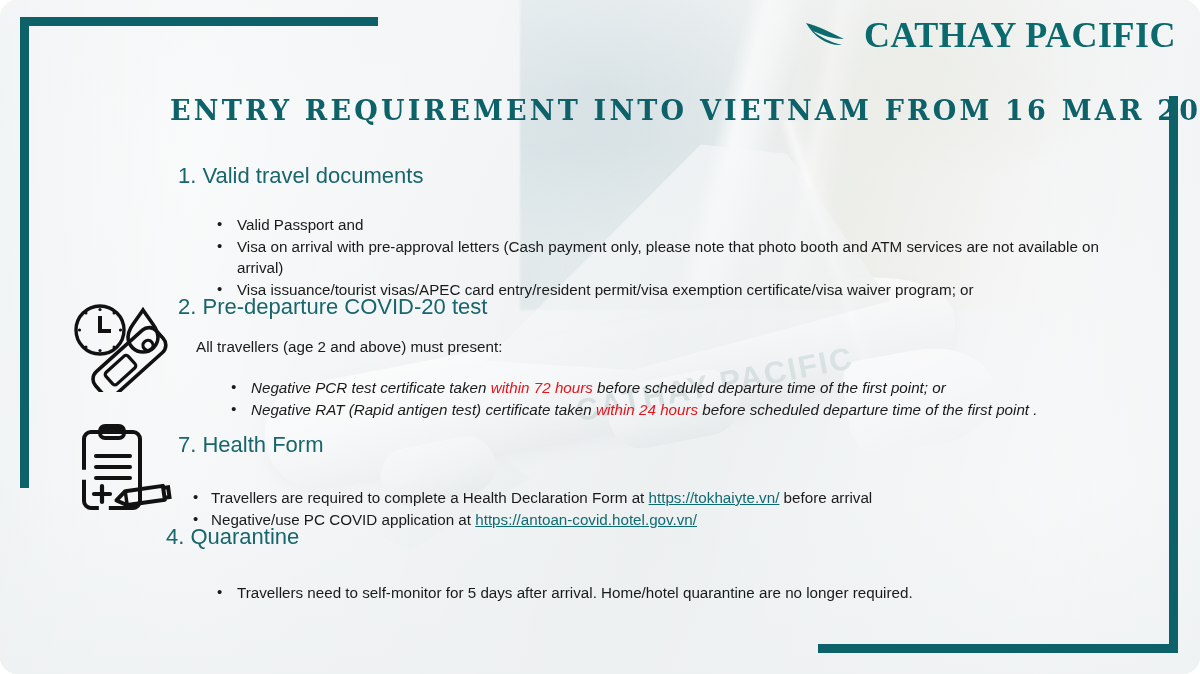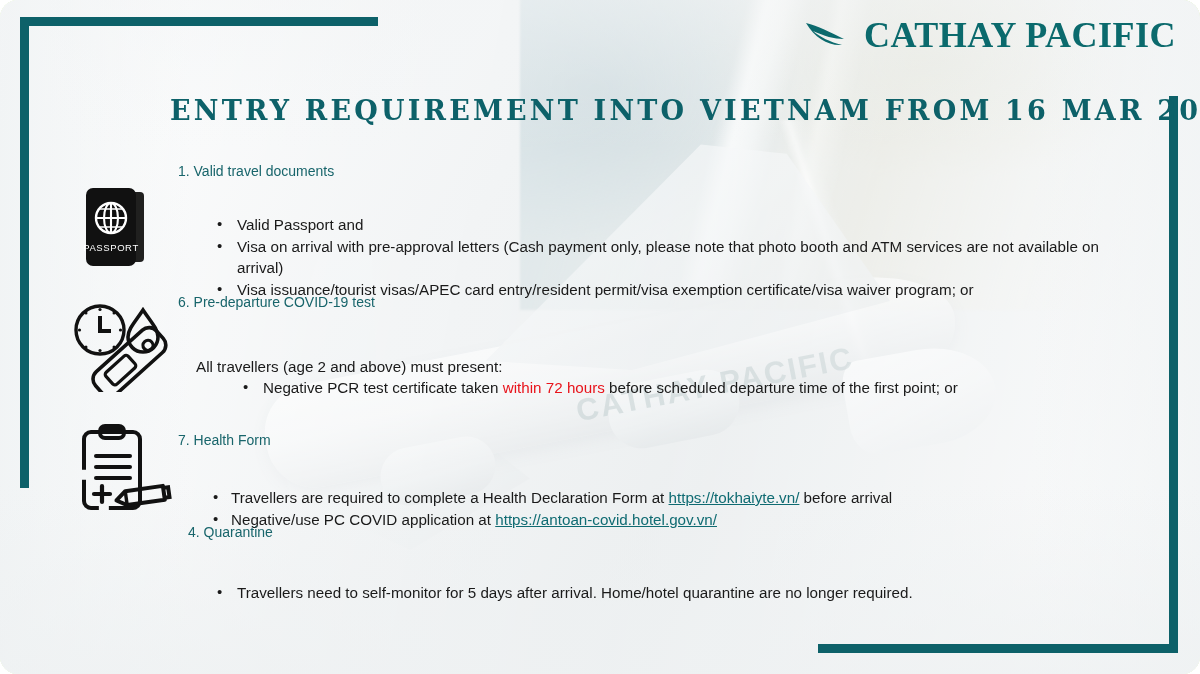--- a/index.html
+++ b/index.html
@@ -179,21 +179,21 @@
     font-size: 27px;
     letter-spacing: 3.2px;
     color: #0d6169;
     white-space: nowrap;
   }
 
   
   .sec-head {
     position: absolute;
     color: #18656b;
-    font-size: 14px;
+    font-size: 22px;
     white-space: nowrap;
   }
   .body-text {
     position: absolute;
     color: #1a1a1a;
     font-size: 15.2px;
     line-height: 21px;
   }
   .intro { position: absolute; color:#1a1a1a; font-size:15.2px; }
   ul.bl {
@@ -256,33 +256,20 @@
 
   <div class="logo">
     <svg class="logo-wing" viewBox="0 0 48 40">
       <path d="M2 8 C14 11, 26 17, 40 24 C30 24, 20 21, 9 16 C16 22, 26 27, 38 30 C24 31, 11 23, 2 8 Z" fill="#0b6a6d"></path>
     </svg>
     <span class="logo-text">CATHAY PACIFIC</span>
   </div>
 
   <div class="title">ENTRY REQUIREMENT INTO VIETNAM FROM 16 MAR 2022</div>
 
-  <div class="icon" style="left:82px; top:186px;">
-    <svg width="74" height="84" viewBox="0 0 74 84">
-      <rect x="42" y="6" width="20" height="70" rx="4" fill="#20201f"></rect>
-      <rect x="4" y="2" width="50" height="78" rx="7" fill="#111111"></rect>
-      <circle cx="29" cy="32" r="15" fill="none" stroke="#ffffff" stroke-width="2.4"></circle>
-      <ellipse cx="29" cy="32" rx="7" ry="15" fill="none" stroke="#ffffff" stroke-width="2.1"></ellipse>
-      <line x1="14" y1="32" x2="44" y2="32" stroke="#ffffff" stroke-width="2.1"></line>
-      <line x1="29" y1="17" x2="29" y2="47" stroke="#ffffff" stroke-width="2.1"></line>
-      <line x1="17" y1="23" x2="41" y2="23" stroke="#ffffff" stroke-width="1.7"></line>
-      <line x1="17" y1="41" x2="41" y2="41" stroke="#ffffff" stroke-width="1.7"></line>
-      <text x="29" y="65" font-family="Liberation Sans, sans-serif" font-size="9.5" fill="#ffffff" text-anchor="middle" letter-spacing="0.6">PASSPORT</text>
-    </svg>
-  </div>
   <div class="sec-head" style="left:178px; top:163px;">1. Valid travel documents</div>
   <div class="body-text" style="left:178px; top:197px; width:960px;">
     <ul class="bl">
       <li>Valid Passport and</li>
       <li>Visa on arrival with pre-approval letters (Cash payment only, please note that photo booth and ATM services are not available on arrival)</li>
       <li>Visa issuance/tourist visas/APEC card entry/resident permit/visa exemption certificate/visa waiver program; or</li>
     </ul>
   </div>
 
   <div class="icon" style="left:70px; top:300px;">
@@ -302,25 +289,26 @@
           <circle cx="16" cy="13" r="1.5"></circle>
       </g>
       <path d="M73 10 C81 22, 88 29, 88 37 A15 15 0 0 1 58 37 C58 29, 65 22, 73 10 Z" fill="none" stroke="#111111" stroke-width="3.6"></path>
       <g transform="rotate(-42 58 62)">
         <rect x="18" y="48" width="82" height="30" rx="10" fill="none" stroke="#111111" stroke-width="3.6"></rect>
         <circle cx="84" cy="63" r="5" fill="none" stroke="#111111" stroke-width="3.2"></circle>
         <rect x="32" y="55" width="30" height="16" rx="3" fill="none" stroke="#111111" stroke-width="3.2"></rect>
       </g>
     </svg>
   </div>
-  <div class="sec-head" style="left:178px; top:294px;">6. Pre-departure COVID-19 test</div>
-  <div class="intro" style="left:196px; top:358px;">All travellers (age 2 and above) must present:</div>
-  <div class="body-text" style="left:204px; top:360px; width:960px;">
+  <div class="sec-head" style="left:178px; top:294px;">2. Pre-departure COVID-20 test</div>
+  <div class="intro" style="left:196px; top:338px;">All travellers (age 2 and above) must present:</div>
+  <div class="body-text" style="left:192px; top:360px; width:960px;font-style:italic;">
     <ul class="bl">
       <li><span>Negative PCR test certificate taken </span><span class="red">within 72 hours</span><span> before scheduled departure time of the first point; or</span></li>
+      <li><span>Negative RAT (Rapid antigen test) certificate taken </span><span class="red">within 24 hours</span><span> before scheduled departure time of the first point .</span></li>
     </ul>
   </div>
 
   <div class="icon" style="left:76px; top:424px;">
     <svg width="96" height="92" viewBox="0 0 96 92">
       <rect x="8" y="8" width="56" height="76" rx="7" fill="none" stroke="#111111" stroke-width="4" stroke-dasharray="150 10 40 10"></rect>
       <path d="M26 10 L26 4 L46 4 L46 10" fill="none" stroke="#111111" stroke-width="4"></path>
       <rect x="24" y="2" width="24" height="12" rx="5" fill="none" stroke="#111111" stroke-width="4"></rect>
       <g stroke="#111111" stroke-width="4" stroke-linecap="round">
         <line x1="20" y1="32" x2="54" y2="32"></line>
@@ -332,27 +320,27 @@
         <line x1="26" y1="62" x2="26" y2="78"></line>
       </g>
       <g transform="rotate(-8 58 72)">
         <path d="M40 74 L50 66 L88 66 L88 80 L50 80 Z" fill="none" stroke="#111111" stroke-width="4" stroke-linejoin="round"></path>
         <line x1="50" y1="66" x2="50" y2="80" stroke="#111111" stroke-width="3.4"></line>
         <path d="M88 68 L93 68 L93 78 L88 78" fill="none" stroke="#111111" stroke-width="4"></path>
       </g>
     </svg>
   </div>
   <div class="sec-head" style="left:178px; top:432px;">7. Health Form</div>
-  <div class="body-text" style="left:190px; top:470px; width:960px;">
+  <div class="body-text" style="left:170px; top:470px; width:960px;">
     <ul class="bl tight">
       <li><span>Travellers are required to complete a Health Declaration Form at </span><a class="lnk" href="#">https://tokhaiyte.vn/</a><span>  before arrival</span></li>
       <li><span>Negative/use PC COVID application at </span><a class="lnk" href="#">https://antoan-covid.hotel.gov.vn/</a><span></span></li>
     </ul>
   </div>
 
-  <div class="sec-head" style="left:188px; top:524px;">4. Quarantine</div>
+  <div class="sec-head" style="left:166px; top:524px;">4. Quarantine</div>
   <div class="body-text" style="left:178px; top:565px; width:960px;">
     <ul class="bl">
       <li>Travellers need to self-monitor for 5 days after arrival. Home/hotel quarantine are no longer required.</li>
     </ul>
   </div>
 
 </div>
 
 </body></html>

